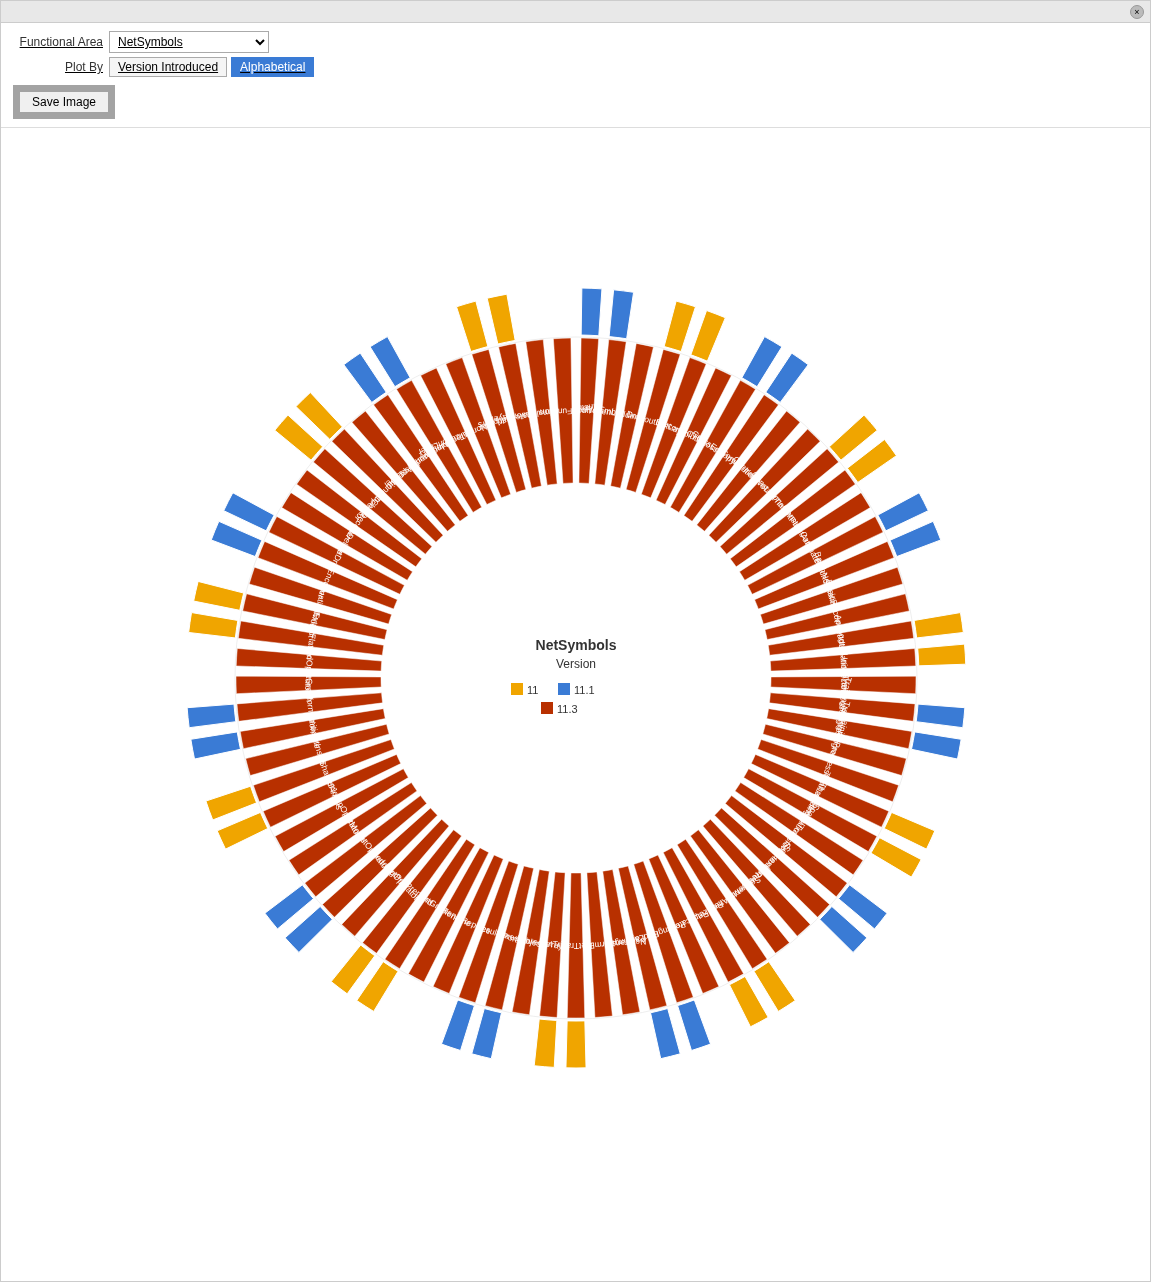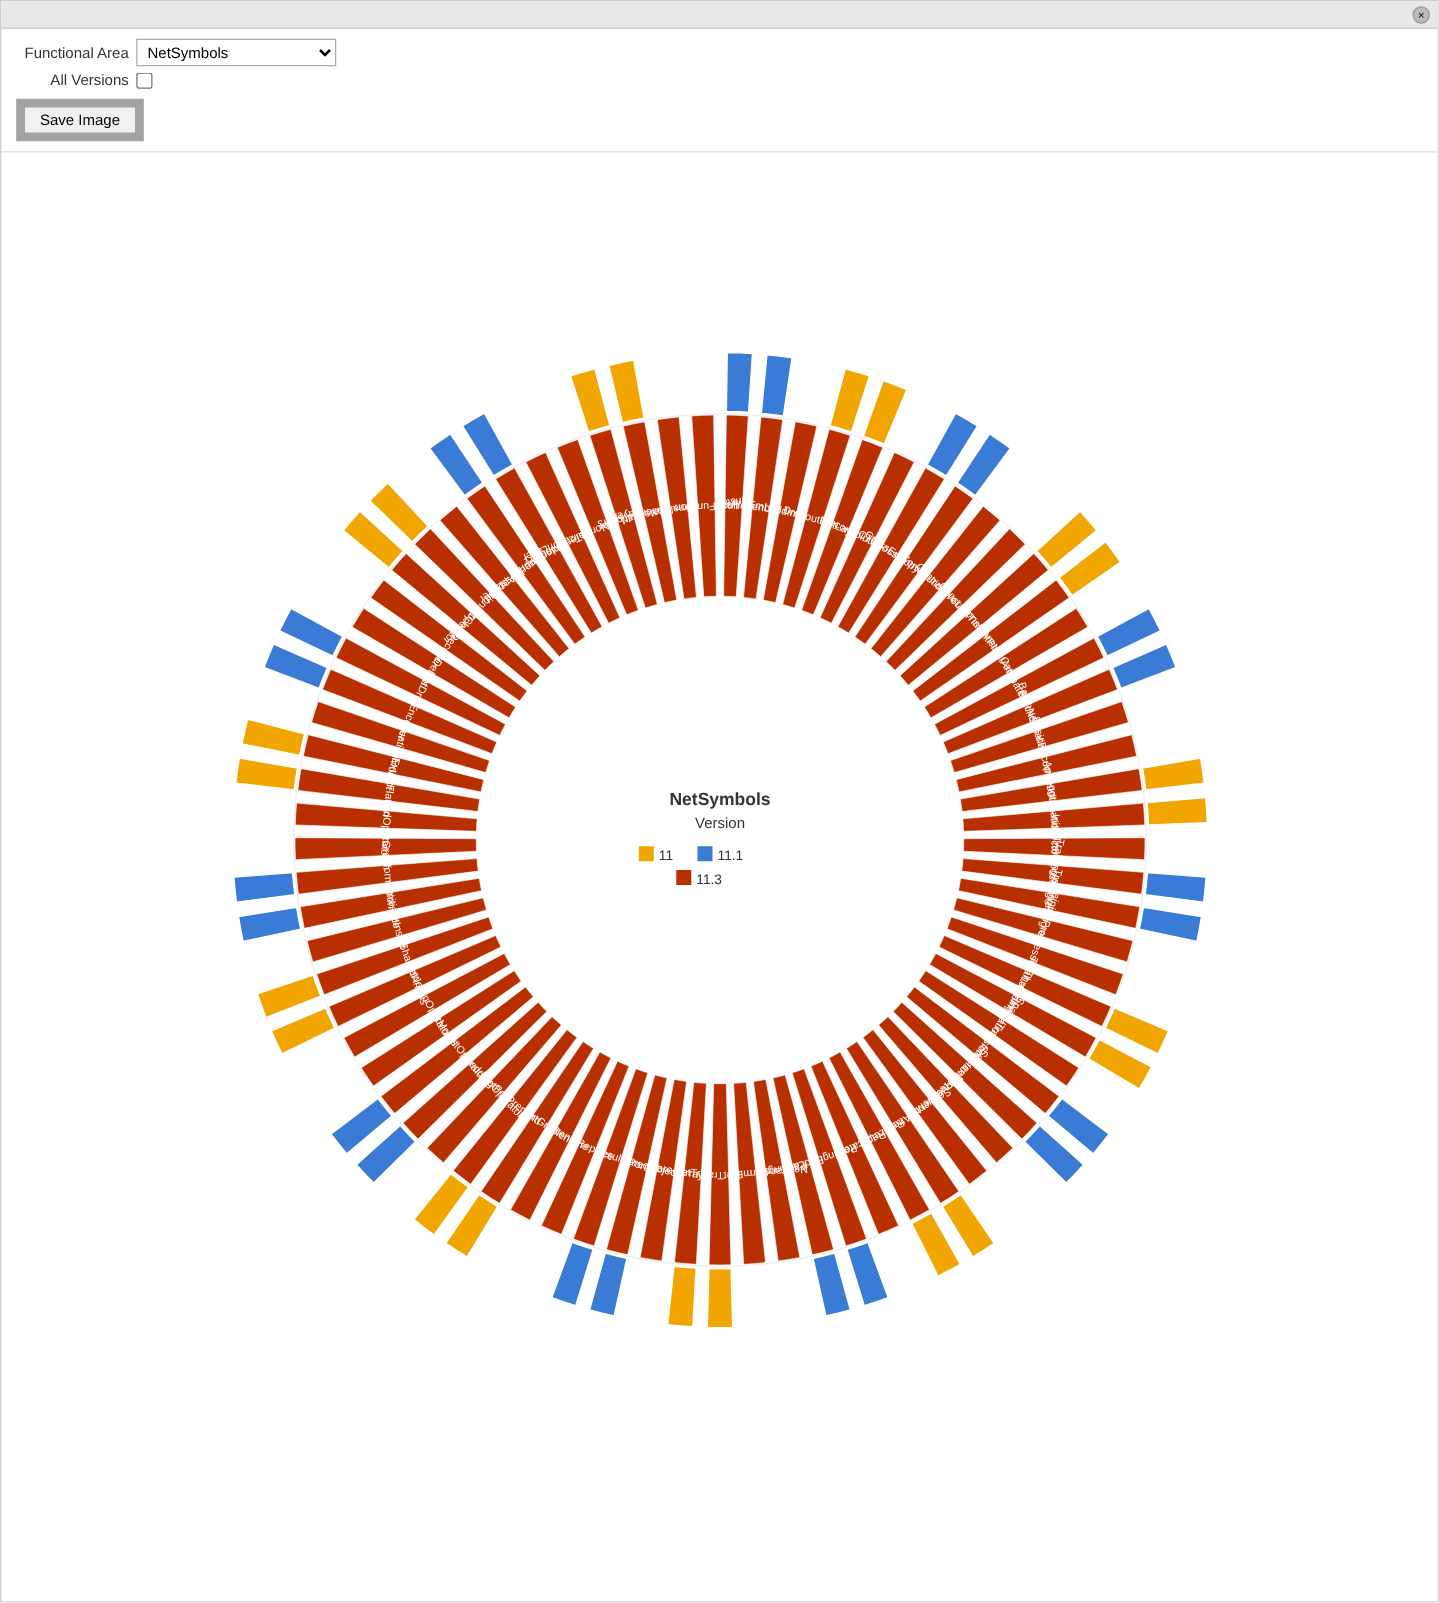--- a/index.html
+++ b/index.html
@@ -39,20 +39,21 @@
       cursor: pointer;
     }
     .controls {
       padding: 8px 12px;
       border-bottom: 1px solid #ddd;
     }
     .control-row {
       display: flex;
       align-items: center;
       margin-bottom: 4px;
+      text-decoration: underline;
     }
     .control-label {
       min-width: 90px;
       text-align: right;
       margin-right: 6px;
       font-size: 12px;
       color: #333;
     }
     .dropdown-select {
       width: 160px;
@@ -108,23 +109,26 @@
     <div class="title-bar-btn">×</div>
   </div>
 
   <div class="controls">
     <div class="control-row">
       <span class="control-label">Functional Area</span>
       <select class="dropdown-select">
         <option>NetSymbols</option>
       </select>
     </div>
-    <div class="control-row checkbox-row">
-      <span class="control-label">All Versions</span>
-      <input type="checkbox" style="">
+    <div class="control-row">
+      <span class="control-label">Plot By</span>
+      <div class="plot-by-options">
+        <button class="plot-by-btn">Version Introduced</button>
+        <button class="plot-by-btn active">Alphabetical</button>
+      </div>
     </div>
     <button class="save-btn">Save Image</button>
   </div>
 
   <div class="chart-area">
     <svg width="900" height="1050" viewBox="0 0 900 1050">
 
       <rect width="900" height="1050" fill="white"></rect>
 
       <g transform="translate(450, 530)">

